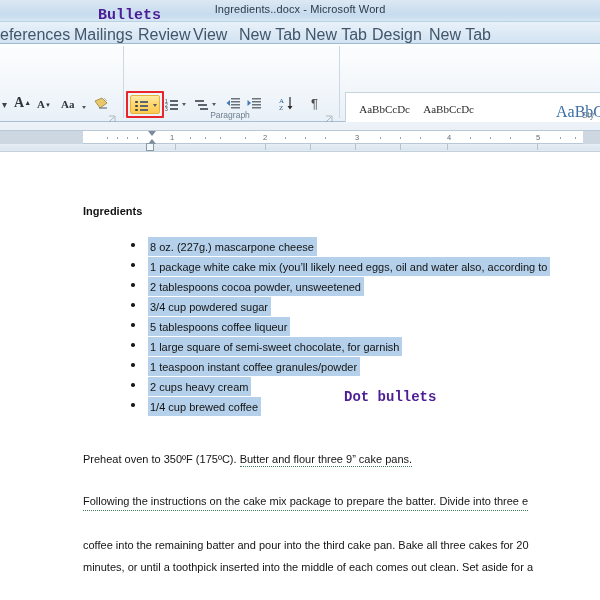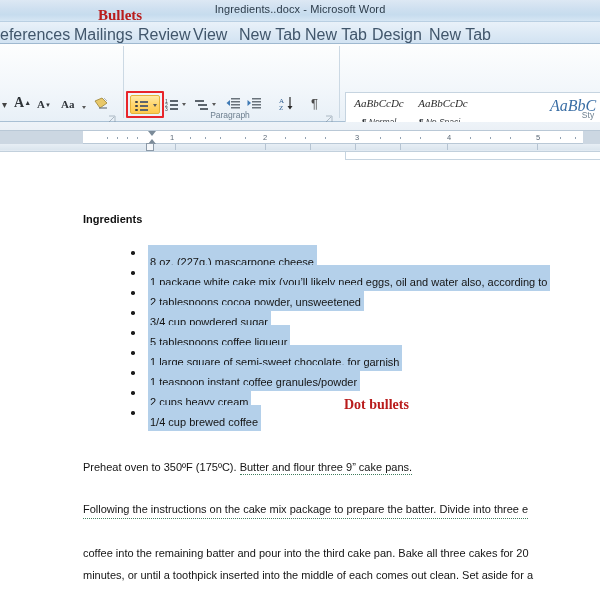--- a/index.html
+++ b/index.html
@@ -110,21 +110,21 @@
   .alignico { position: absolute; }
   .alignico i { position: absolute; display:block; height: 1.5px; background: #6a737b; }
 
   
   .stylebox {
     position: absolute; top: 48px; height: 68px;
     background: #ffffff;
     border: 1px solid #c6d4e0;
     overflow: hidden;
   }
-  .style-item { position: absolute; top: 4px; width: 62px; text-align: center; font-style: italic; }
+  .style-item { position: absolute; top: 10px; width: 62px; text-align: right; }
   .style-sample {
     font-size: 11px; color: #2a2a2a; white-space: nowrap;
     font-family: "Liberation Serif", serif;
   }
   .style-sample.h { font-size: 16px; color: #3a6ea5; }
   .style-name {
     margin-top: 8px; font-size: 8.5px; color: #33383d; white-space: nowrap;
   }
 
   
@@ -160,21 +160,20 @@
     width: 0; height: 0;
     border-left: 4px solid transparent;
     border-right: 4px solid transparent;
   }
 
   
   .page {
     position: absolute; left: 0; top: 152px; width: 600px; height: 436px;
     background: #ffffff;
     overflow: hidden;
-    margin-top: 8px;
   }
   .doc-h {
     position: absolute;
     font-family: "Liberation Sans", sans-serif;
     font-size: 11px; font-weight: bold; color: #111111;
     white-space: nowrap;
   }
   .bullet-row {
     position: absolute; height: 19px;
   }
@@ -182,41 +181,41 @@
     position: absolute; left: 0; top: 7px;
     width: 3.5px; height: 3.5px; border-radius: 50%;
     background: #1a1a1a;
   }
   .bullet-text {
     position: absolute; left: 17px; top: 1px;
     font-family: "Liberation Sans", sans-serif;
     font-size: 11px; color: #141414;
     white-space: nowrap;
     background: #b4d0ea;
-    padding: 11px 3px 2px 2px;
+    padding: 4px 3px 2px 2px;
     line-height: 13px;
   }
   .para {
     position: absolute;
     font-family: "Liberation Sans", sans-serif;
     font-size: 11px; color: #141414;
     white-space: nowrap;
     line-height: 15px;
   }
   .sq-green {
     border-bottom: 1.5px dotted #3f7d5c;
     padding-bottom: 1px;
   }
 
   
   .callout {
     position: absolute;
-    font-family: Liberation Serif, serif;
+    font-family: Liberation Mono, monospace;
     font-weight: bold;
-    color: #b91c1c;
+    color: #4c1d95;
     white-space: nowrap;
   }
 </style>
 </head>
 <body>
 
 <div id="app">
 
   <div class="titlebar">
     <div class="titlebar-text">Ingredients..docx - Microsoft Word</div>

